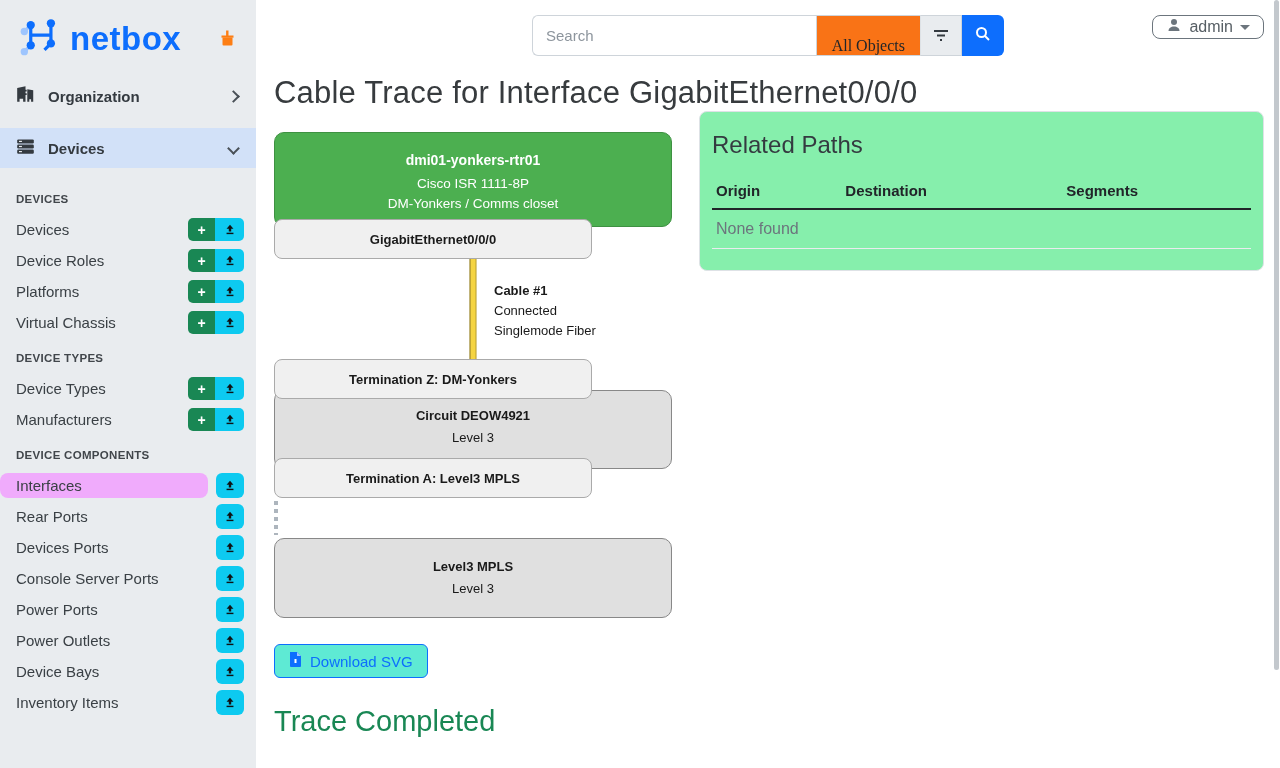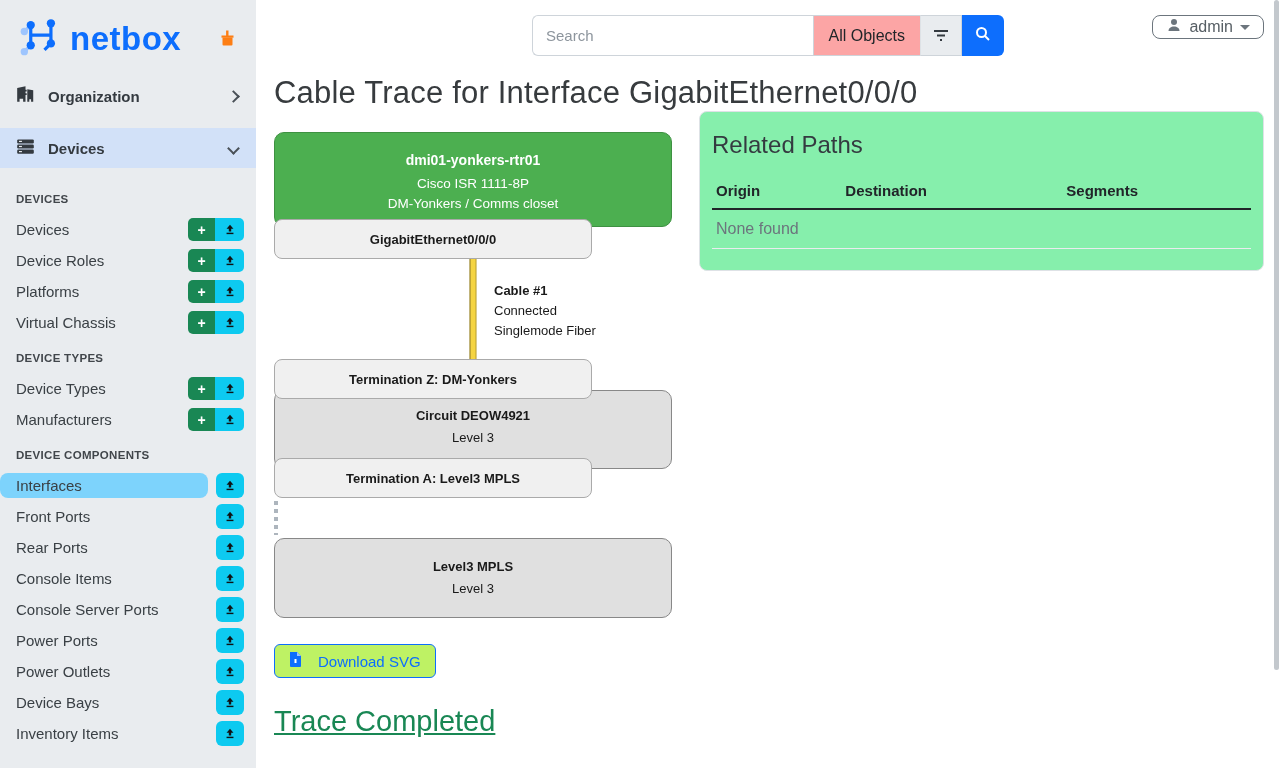--- a/index.html
+++ b/index.html
@@ -17,36 +17,36 @@
   .nav-item { display:flex; align-items:center; gap:13px; padding:0 18px 0 16px; height:40px;
               font-weight:bold; font-size:15px; color:#343a40; margin-bottom:12px; cursor:pointer; }
   .nav-item.active { background:#d2e1f8; }
   .nav-item .grow { flex:1; }
   .chev { width:9px; height:9px; border-right:2px solid #495057; border-bottom:2px solid #495057; display:inline-block; }
   .chev.right { transform:rotate(-45deg); }
   .chev.down  { transform:rotate(45deg); }
   .section-title { padding:13px 16px 8px; font-size:11.5px; font-weight:bold; color:#41464b; letter-spacing:.3px; }
   .side-row { display:flex; align-items:center; padding-right:12px; margin:2px 0; height:29px; }
   .side-label { flex:1; font-size:15px; color:#3a4045; padding:4px 16px; border-radius:8px; cursor:pointer; }
-  .side-row.active .side-label { background:#7dd3fc; margin-right:8px; }
+  .side-row.active .side-label { background:#f0abfc; margin-right:8px; }
   .btn-group { display:flex; }
   .sbtn { height:23px; display:flex; align-items:center; justify-content:center; cursor:pointer; border:none; }
   .sbtn-plus { width:27px; background:#198754; color:#fff; border-radius:5px 0 0 5px; font-size:14px; font-weight:bold; }
   .sbtn-up { width:29px; background:#0dcaf0; border-radius:0 5px 5px 0; }
   .sbtn-up.solo { border-radius:6px; width:28px; height:25px; }
   .up-icon svg { display:block; }
   
   .main { flex:1; position:relative; height:768px; overflow:hidden; }
   .topbar { height:71px; position:relative; display:flex; align-items:center; }
   .search-group { display:flex; height:41px; width:472px; margin:0 auto; }
   .search-input { flex:1; border:1px solid #ced4da; border-right:none; border-radius:6px 0 0 6px;
                   padding:0 13px; font-size:15px; font-family:inherit; color:#b91c1c; outline:none; }
   .search-input::placeholder { color:#8d959d; }
-  .scope { background:#fca5a5; border:1px solid #ced4da; border-right:none; display:flex; align-items:center;
-           padding:0 15px; font-size:16px; color:#212529; cursor:pointer; }
+  .scope { background:#f97316; border:1px solid #ced4da; border-right:none; display:flex; align-items:flex-end;
+           padding:0 15px; font-size:16px; color:#212529; cursor:pointer;font-family:Liberation Serif, serif; }
   .filter-btn { background:#e9ecef; border:1px solid #ced4da; border-left:1px solid #dee2e6; width:42px;
                 display:flex; align-items:center; justify-content:center; cursor:pointer; }
   .search-btn { background:#0d6efd; border:none; width:42px; border-radius:0 6px 6px 0;
                 display:flex; align-items:center; justify-content:center; cursor:pointer; }
   .user-btn { position:absolute; right:16px; top:15px; height:24px; border:1px solid #6c757d; border-radius:8px;
               background:#fff; display:flex; align-items:center; gap:7px; padding:0 13px;
               font-size:16px; color:#565e64; cursor:pointer; }
   .caret { width:0; height:0; border-left:5px solid transparent; border-right:5px solid transparent;
            border-top:5px solid #6c757d; }
   h1.page-title { font-size:31px; font-weight:400; color:#373b3e; padding:4px 18px 0; letter-spacing:.2px; }
@@ -67,24 +67,24 @@
                 color:#1a1a1a; position:relative; z-index:2; }
   .overlap-up { margin-top:-8px; }
   .overlap-circ { margin-top:-11px; }
   .cable-seg { position:relative; width:398px; height:100px; }
   .cable-line { position:absolute; left:50%; transform:translateX(-50%); top:0; bottom:0; width:7px;
                 background:#f5d442; border-left:1px solid rgba(0,0,0,.45); border-right:1px solid rgba(0,0,0,.25); }
   .cable-label { position:absolute; left:calc(50% + 21px); top:22px; font-size:13px; color:#1a1a1a; line-height:20px; }
   .cable-label .c-name { font-weight:bold; }
   .dotted-link { width:4px; height:34px; margin:3px 0;
                  background:repeating-linear-gradient(to bottom, #adb5bd 0 4px, transparent 4px 8px); }
-  .download-btn { margin-top:26px; display:flex; align-items:center; gap:16px; background:#bef264;
+  .download-btn { margin-top:26px; display:flex; align-items:center; gap:8px; background:#5eead4;
                   border:1px solid #0d6efd; color:#0d6efd; border-radius:6px; padding:7px 14px;
                   font-size:15px; font-family:inherit; cursor:pointer; }
-  .trace-status { margin-top:27px; font-size:29px; color:#198754;text-decoration:underline; }
+  .trace-status { margin-top:27px; font-size:29px; color:#198754; }
   
   .related-card { flex:1; margin-left:27px; margin-top:0; background:#86efac; border:1px solid #dee2e6;
                   border-radius:8px; padding:19px 12px 14px; min-height:160px; }
   .card-title { font-size:24px; font-weight:400; color:#343a40; }
   .rp-table { width:100%; border-collapse:collapse; margin-top:15px; }
   .rp-table th { text-align:left; font-size:15px; color:#212529; padding:8px 4px 9px;
                  border-bottom:2px solid #212529; }
   .rp-table td { font-size:16px; color:#6c757d; padding:10px 4px; border-bottom:1px solid #e9ecef; }
   .col-origin { width:24%; } .col-dest { width:41%; } .col-seg { width:35%; }
   
@@ -243,43 +243,32 @@
     <button class="sbtn sbtn-up solo">
         <span class="up-icon">
           <svg width="12" height="12" viewBox="0 0 16 16" fill="#101214">
             <path d="M8 1 3.4 6.2h3V10h3.2V6.2h3z"></path>
             <rect x="3.4" y="11.6" width="9.2" height="1.9"></rect>
           </svg>
         </span>
       </button>
   </div>
   <div class="side-row">
-    <span class="side-label">Front Ports</span>
-    <button class="sbtn sbtn-up solo">
-        <span class="up-icon">
-          <svg width="12" height="12" viewBox="0 0 16 16" fill="#101214">
-            <path d="M8 1 3.4 6.2h3V10h3.2V6.2h3z"></path>
-            <rect x="3.4" y="11.6" width="9.2" height="1.9"></rect>
-          </svg>
-        </span>
-      </button>
-  </div>
-  <div class="side-row">
     <span class="side-label">Rear Ports</span>
     <button class="sbtn sbtn-up solo">
         <span class="up-icon">
           <svg width="12" height="12" viewBox="0 0 16 16" fill="#101214">
             <path d="M8 1 3.4 6.2h3V10h3.2V6.2h3z"></path>
             <rect x="3.4" y="11.6" width="9.2" height="1.9"></rect>
           </svg>
         </span>
       </button>
   </div>
   <div class="side-row">
-    <span class="side-label">Console Items</span>
+    <span class="side-label">Devices Ports</span>
     <button class="sbtn sbtn-up solo">
         <span class="up-icon">
           <svg width="12" height="12" viewBox="0 0 16 16" fill="#101214">
             <path d="M8 1 3.4 6.2h3V10h3.2V6.2h3z"></path>
             <rect x="3.4" y="11.6" width="9.2" height="1.9"></rect>
           </svg>
         </span>
       </button>
   </div>
   <div class="side-row">

